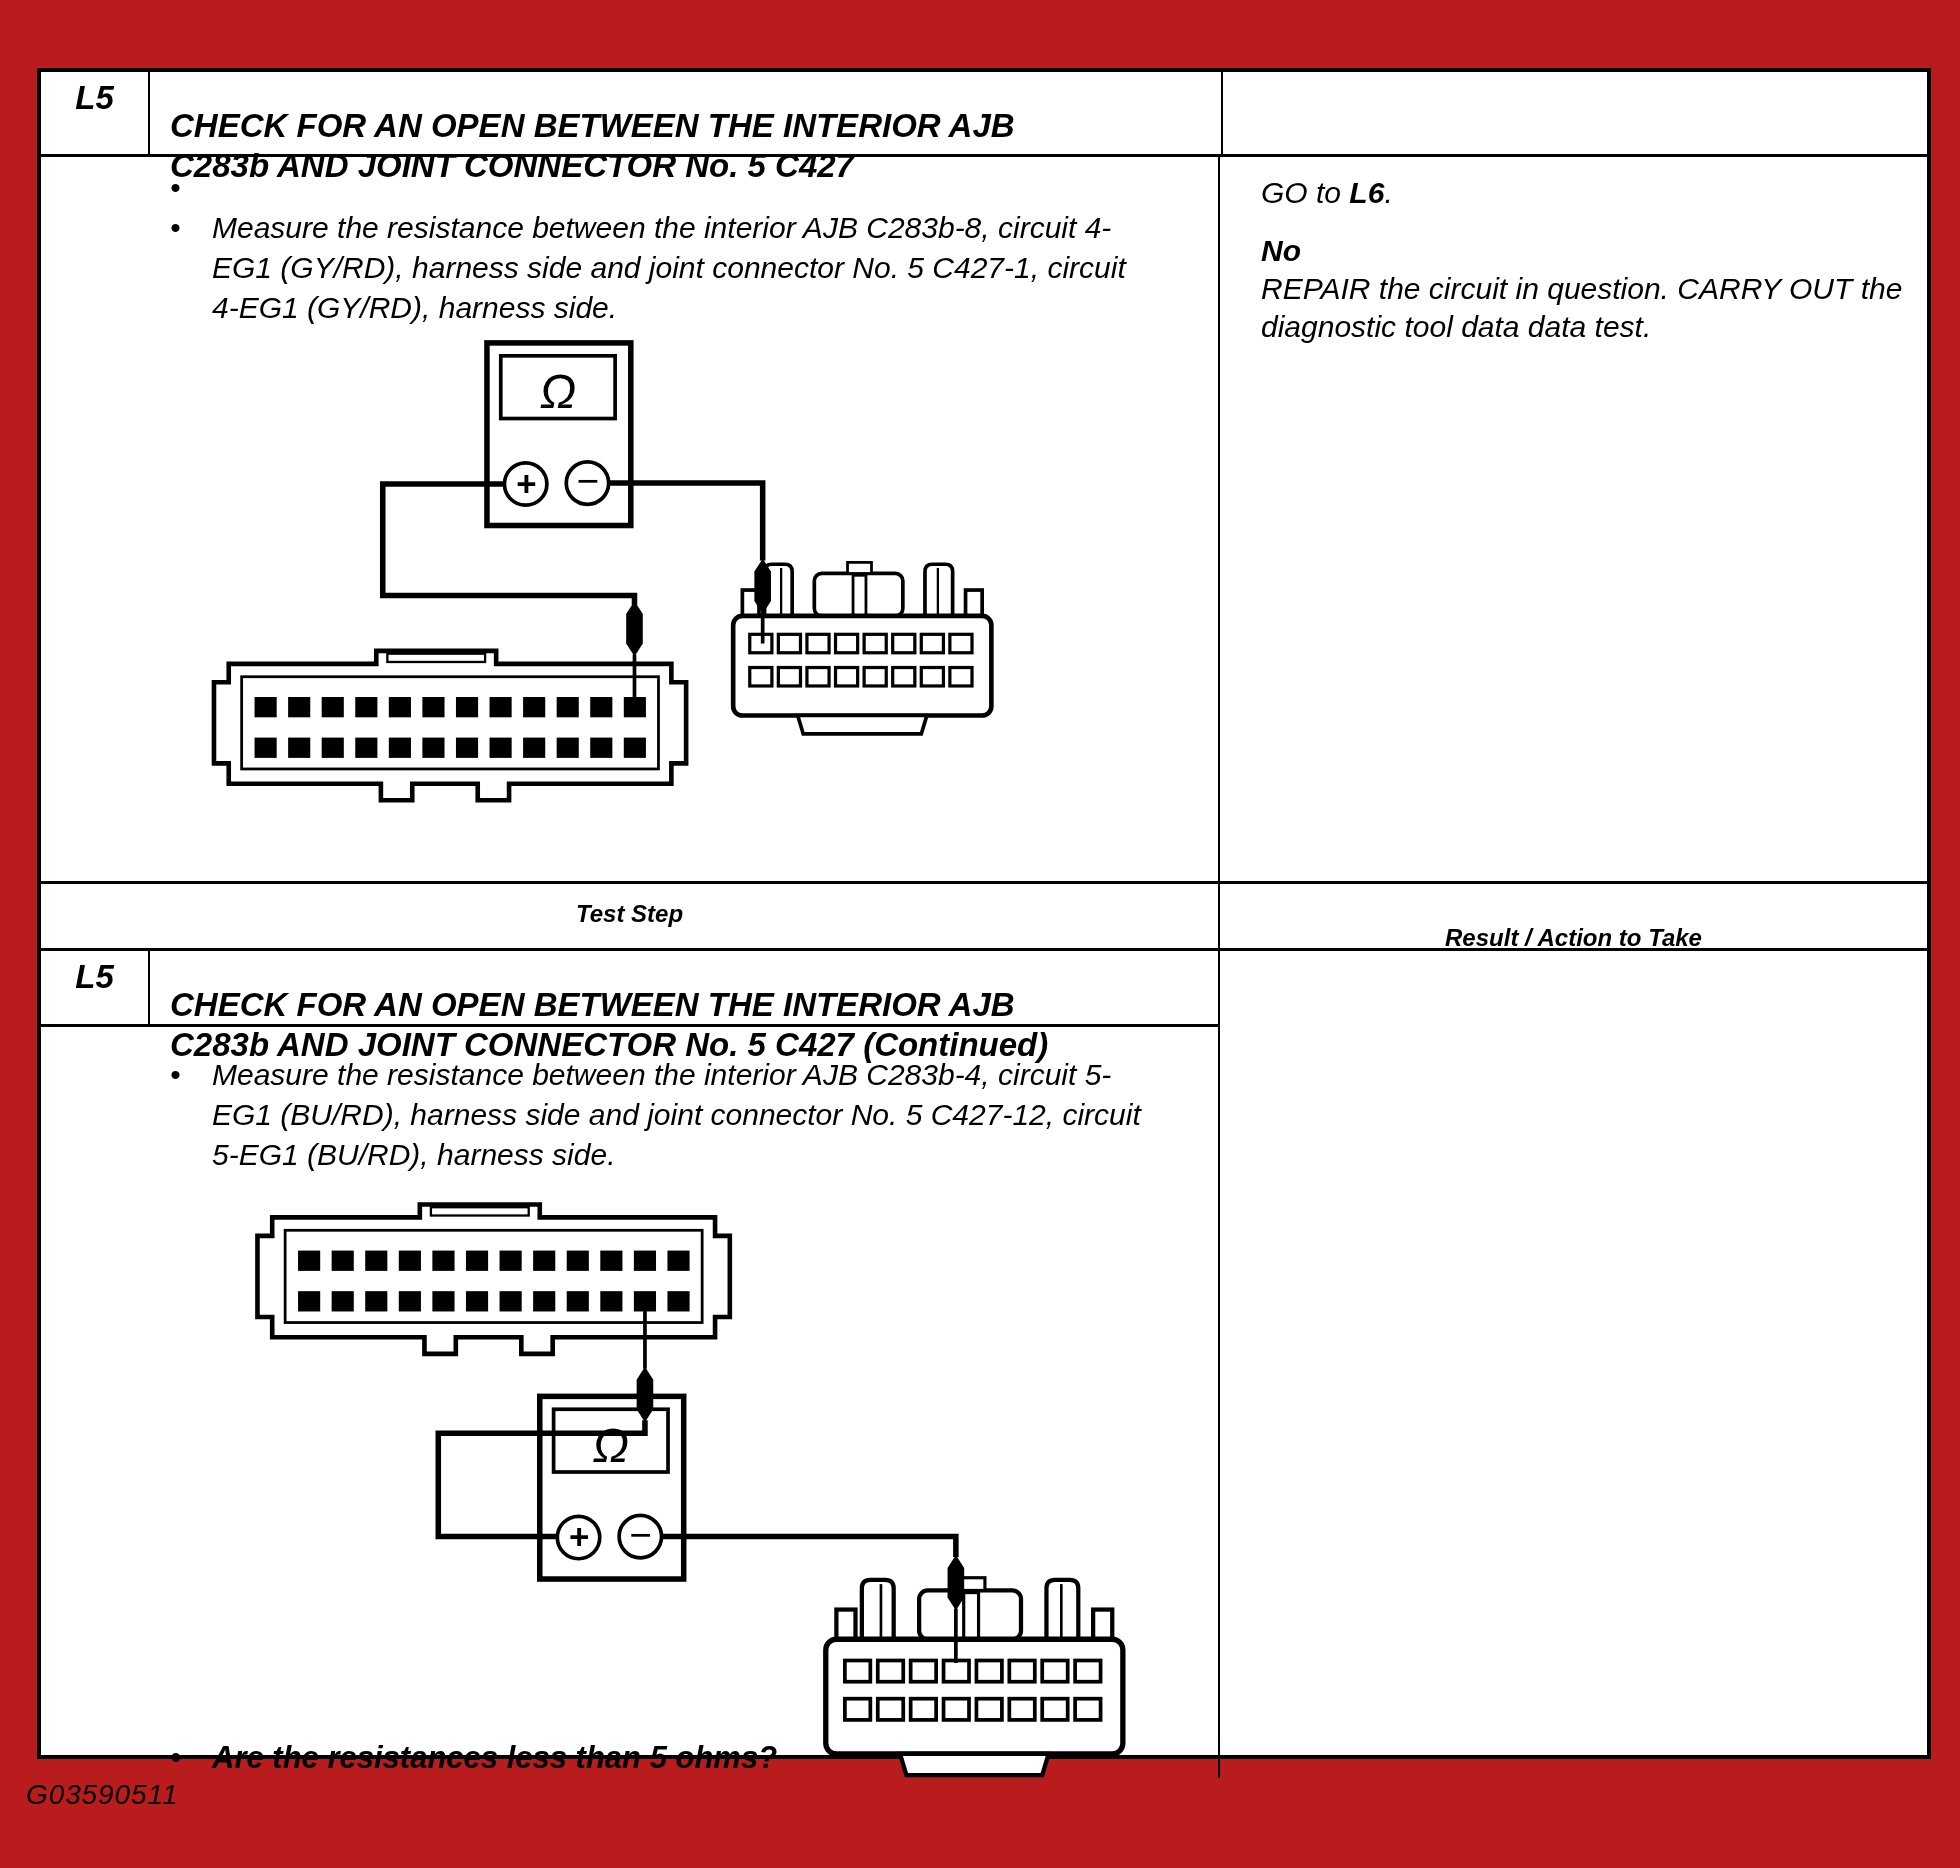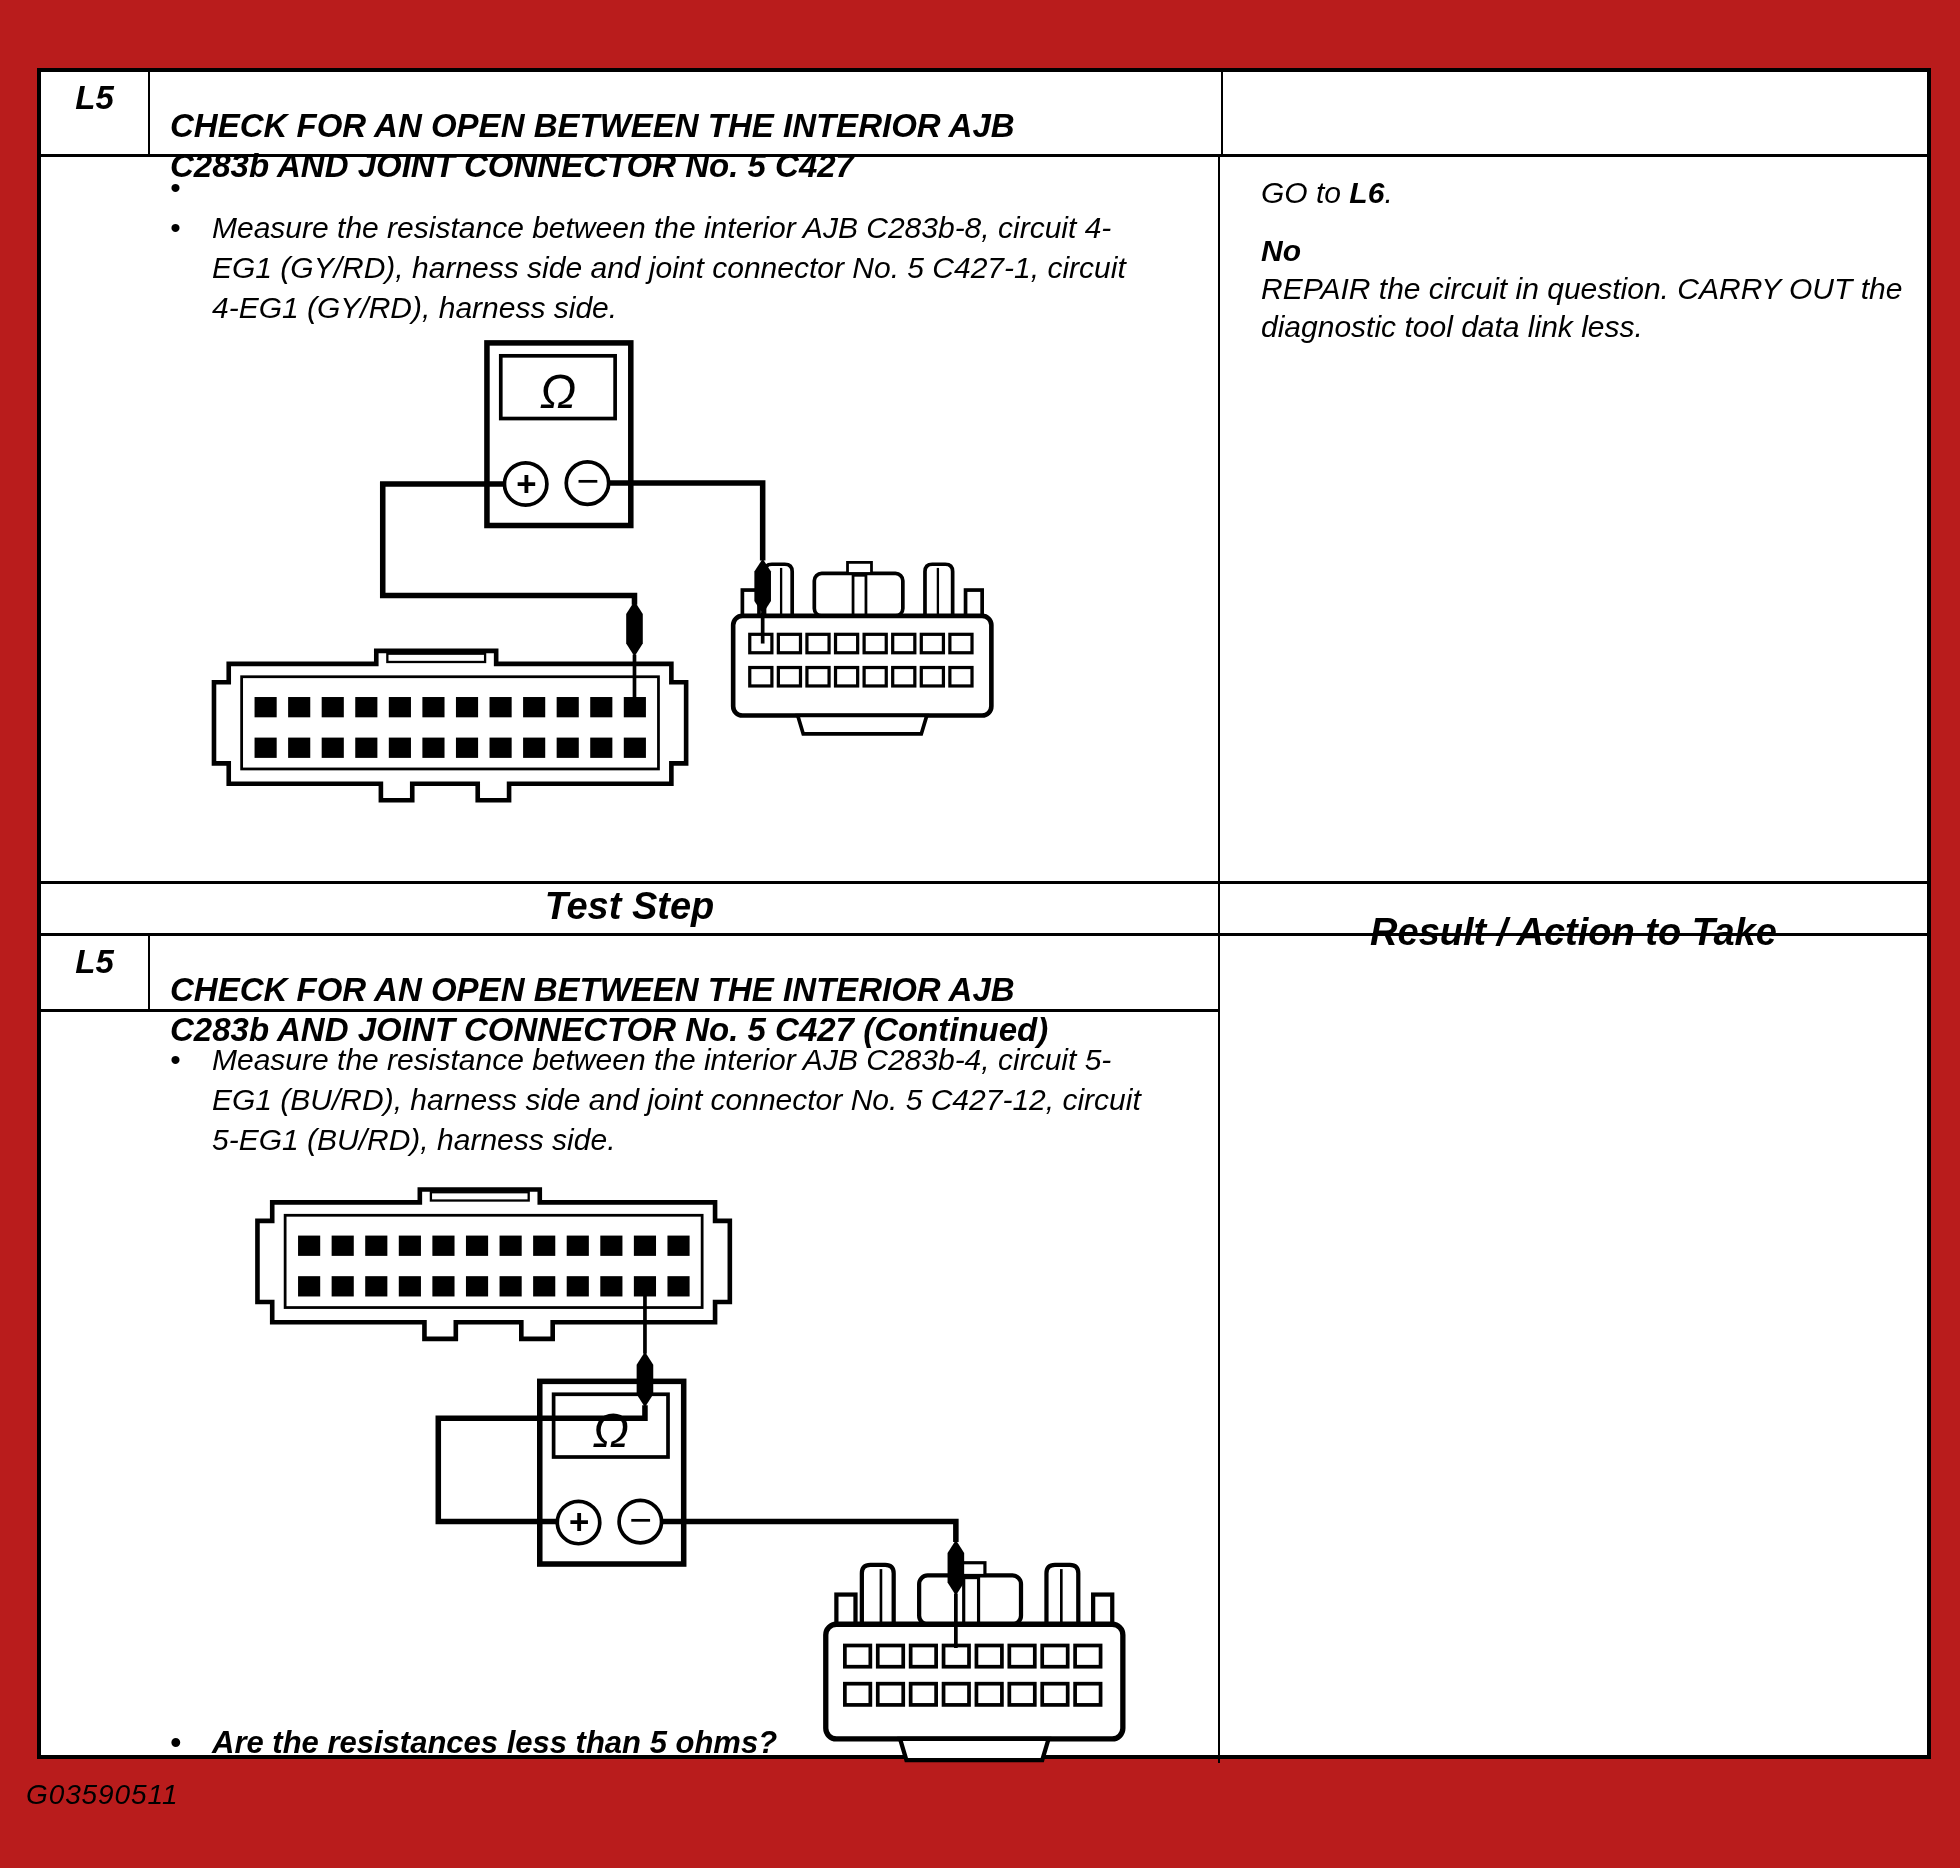--- a/index.html
+++ b/index.html
@@ -23,21 +23,21 @@
   .bullets li { display:flex; font-size:30px; line-height:40px; }
   .bullets .dot { width:42px; flex:0 0 42px; }
   .bullets .txt { max-width:937px; }
   .bullets.q { position:absolute; left:0; top:700px; font-weight:bold; }
   .bullets.q li { font-size:31px; }
 
   .res-label { font-weight:bold; }
   .res-space { height:20px; }
   .res-text b { font-weight:bold; }
 
-  .row3 { display:flex; height:52px; border-bottom:3.7px solid #000; font-weight:bold; font-size:38px; }
+  .row3 { display:flex; height:67px; border-bottom:3.7px solid #000; font-weight:bold; font-size:24px; }
   .row3 > div { display:flex; align-items:center; justify-content:center; padding-bottom:3.7px; }
   .row3-left { width:1179px; border-right:2.8px solid #000; }
   .row3-right { flex:1;margin-top:48px; }
 
   .row4 { display:flex; height:827px; }
   .row4-left { width:1179px; border-right:2.8px solid #000; display:flex; flex-direction:column; }
   .row4-right { flex:1; }
   .sub-head { display:flex; height:76px; border-bottom:3.7px solid #000; }
   .sub-body { position:relative; flex:1; }
 
@@ -153,21 +153,21 @@
           <use href="#probe" x="473" y="294"></use>
           <use href="#probe" x="612" y="248"></use>
           <use href="#meterterms" x="310" y="11"></use>
         </svg>
       </div>
 
       <div class="row2-right">
         <div class="res-text"><span>GO to </span><b>L6</b><span>.</span></div>
         <div class="res-space"></div>
         <div class="res-label">No</div>
-        <div class="res-text">REPAIR the circuit in question. CARRY OUT the diagnostic tool data link less.</div>
+        <div class="res-text">REPAIR the circuit in question. CARRY OUT the diagnostic tool data data test.</div>
       </div>
     </div>
 
     <div class="row3">
       <div class="row3-left">Test Step</div>
       <div class="row3-right">Result / Action to Take</div>
     </div>
 
     <div class="row4">
       <div class="row4-left">

